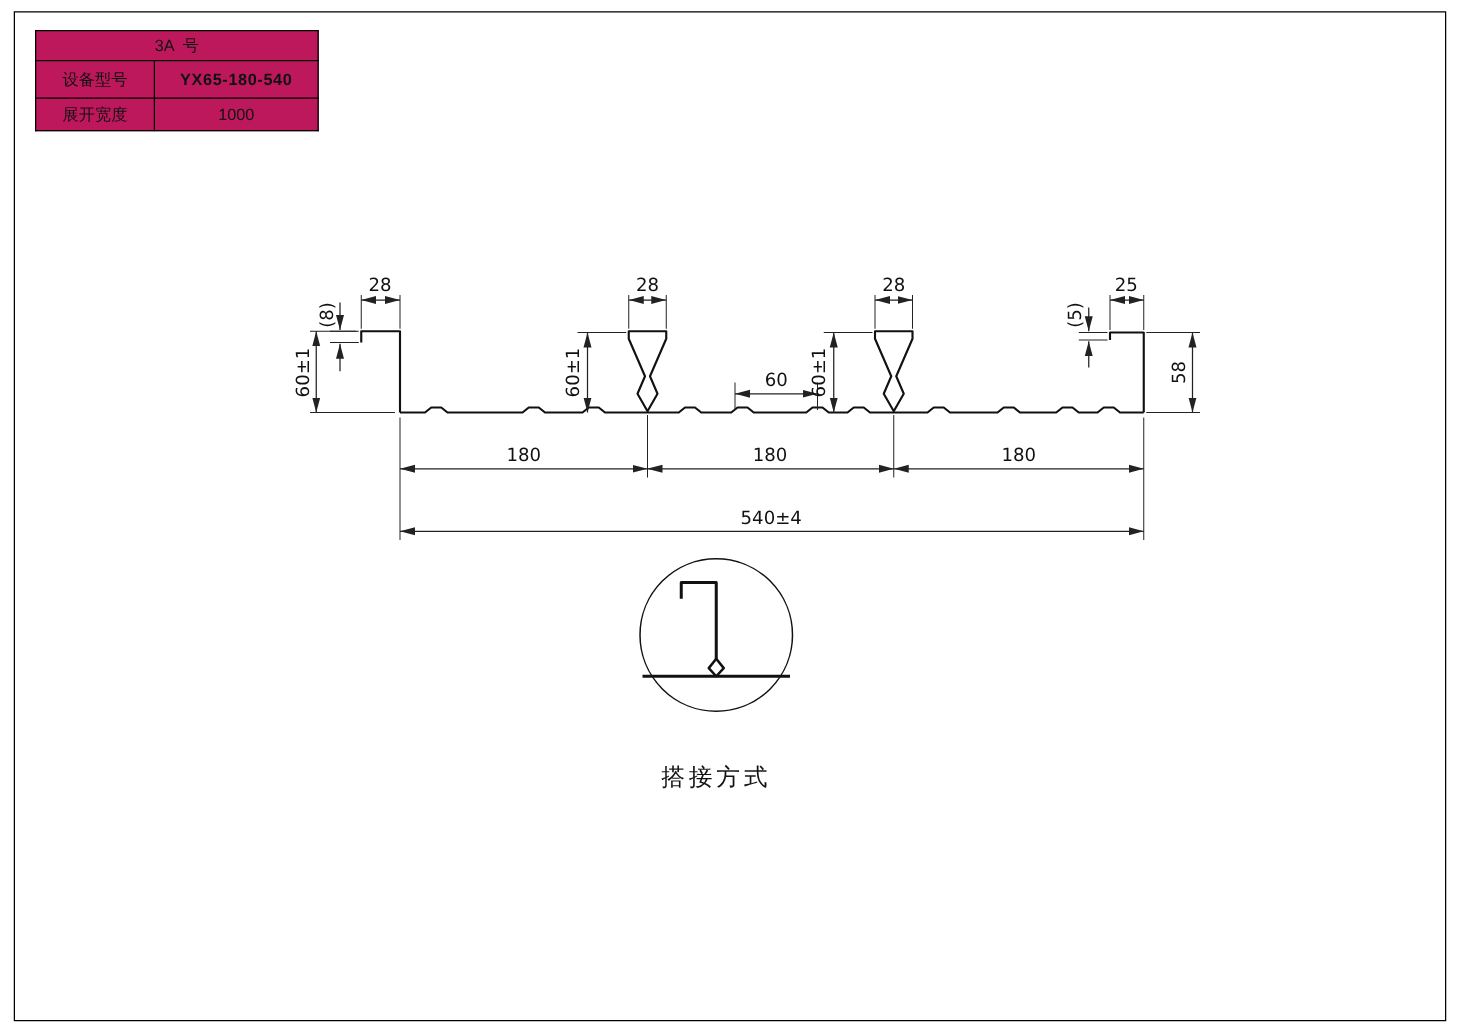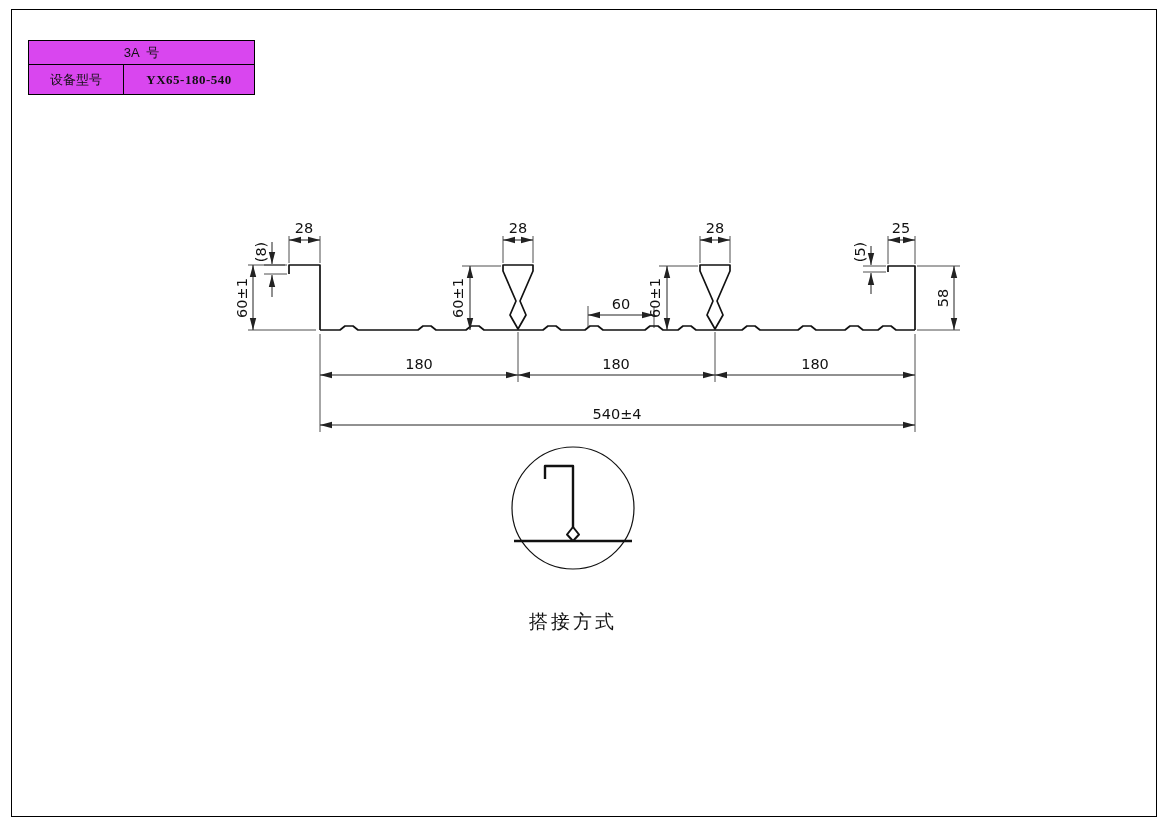--- a/index.html
+++ b/index.html
@@ -1,28 +1,28 @@
 <!DOCTYPE html>
 <html><head>
 <meta charset="utf-8">
 <style>
   html,body{margin:0;padding:0;background:#fff;}
   .page{position:relative;width:1169px;height:827px;background:#ffffff;
         font-family:"Liberation Sans",sans-serif;overflow:hidden;}
   .frame{position:absolute;left:11px;top:9px;width:1146px;height:808px;
          border:1.5px solid #000;box-sizing:border-box;z-index:0;}
-  .title-block{position:absolute;left:28px;top:40px;border-collapse:collapse;
-               table-layout:fixed;z-index:2;background:#d946ef;}
+  .title-block{position:absolute;left:28px;top:24px;border-collapse:collapse;
+               table-layout:fixed;z-index:2;background:#be185d;}
   .title-block td{border:1px solid #000;text-align:center;vertical-align:middle;
                   padding:0 3px;color:#111;font-size:13px;}
   .tb-header{height:23px;font-size:14px;white-space:pre;}
   .tb-label{width:88px;}
   .tb-value{width:124px;font-size:14px;}
   .row-model td{height:29px;margin-top:16px;}
-  .tb-model{font-weight:bold;font-size:17px;letter-spacing:0.5px;font-family:Liberation Serif, serif;}
+  .tb-model{font-weight:bold;font-size:17px;letter-spacing:0.5px;}
   .row-std td{height:25px;}
   svg.drawing{position:absolute;left:0;top:0;z-index:1;}
   .dim-text{font:14.5px "DejaVu Sans",sans-serif;fill:#111;}
   .cap-text{font:19px "DejaVu Sans",sans-serif;fill:#111;letter-spacing:3px;}
   .profile{stroke:#111;stroke-width:1.7;fill:none;stroke-linejoin:round;}
   .thick{stroke:#111;stroke-width:2.4;fill:none;stroke-linejoin:round;}
   .dimline{stroke:#222;stroke-width:1;fill:none;}
   .extline{stroke:#222;stroke-width:0.8;fill:none;}
   .circleline{stroke:#111;stroke-width:1.2;fill:none;}
 </style>
@@ -33,20 +33,24 @@
   <div class="frame"></div>
 
   <table class="title-block">
     <tbody>
         <tr>
       <td colspan="2" class="tb-header">3A  号</td>
     </tr>
     <tr class="row-model">
       <td class="tb-label">设备型号</td>
       <td class="tb-value tb-model">YX65-180-540</td>
+    </tr>
+    <tr class="row-std">
+      <td class="tb-label">展开宽度</td>
+      <td class="tb-value">1000</td>
     </tr>
   </tbody>
     </table>
 
   <svg class="drawing" width="1169" height="827" viewBox="0 0 1169 827">
     <defs>
       <marker id="arrE" markerUnits="userSpaceOnUse" markerWidth="12" markerHeight="8" refX="12" refY="4" orient="auto">
         <path d="M12,4 L0,7.2 L0,0.8 Z" fill="#222"></path>
       </marker>
       <marker id="arrS" markerUnits="userSpaceOnUse" markerWidth="12" markerHeight="8" refX="0" refY="4" orient="auto">

